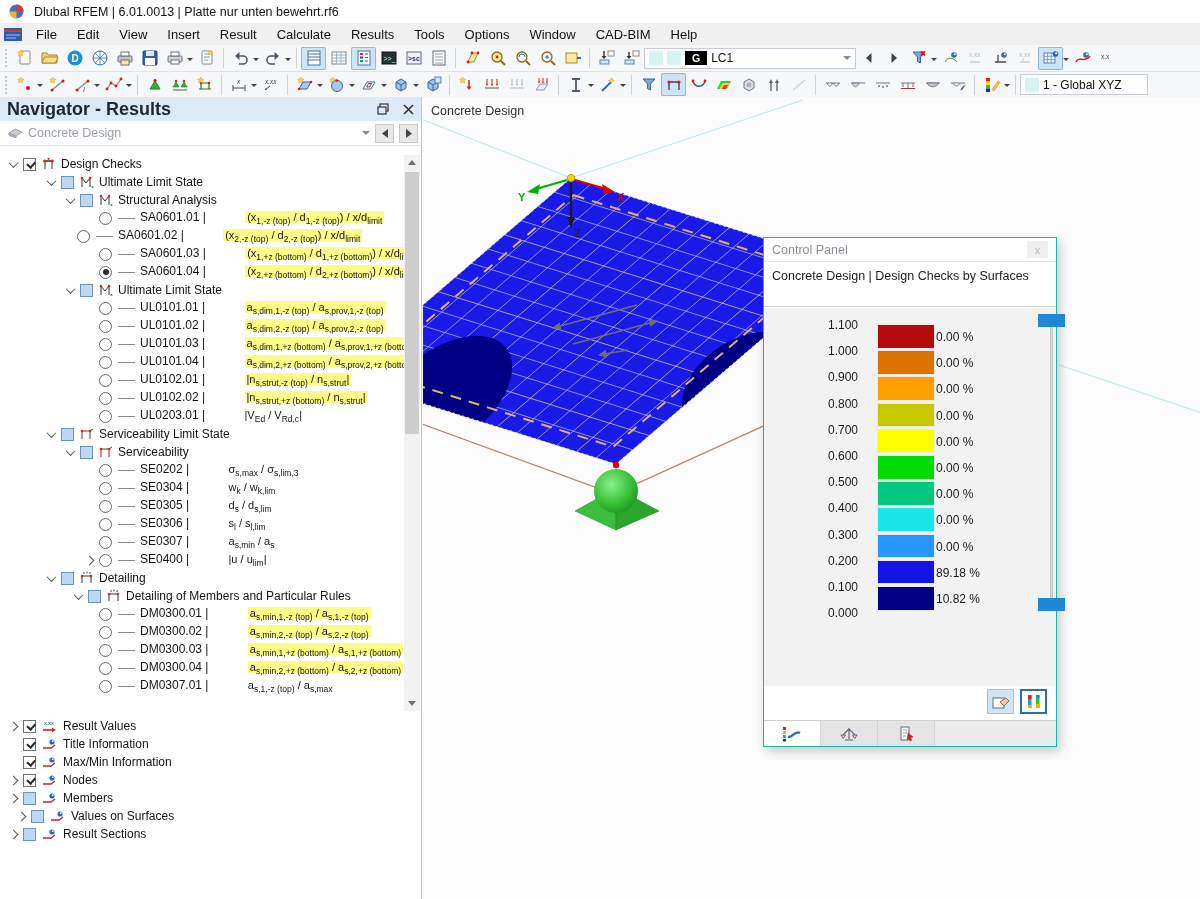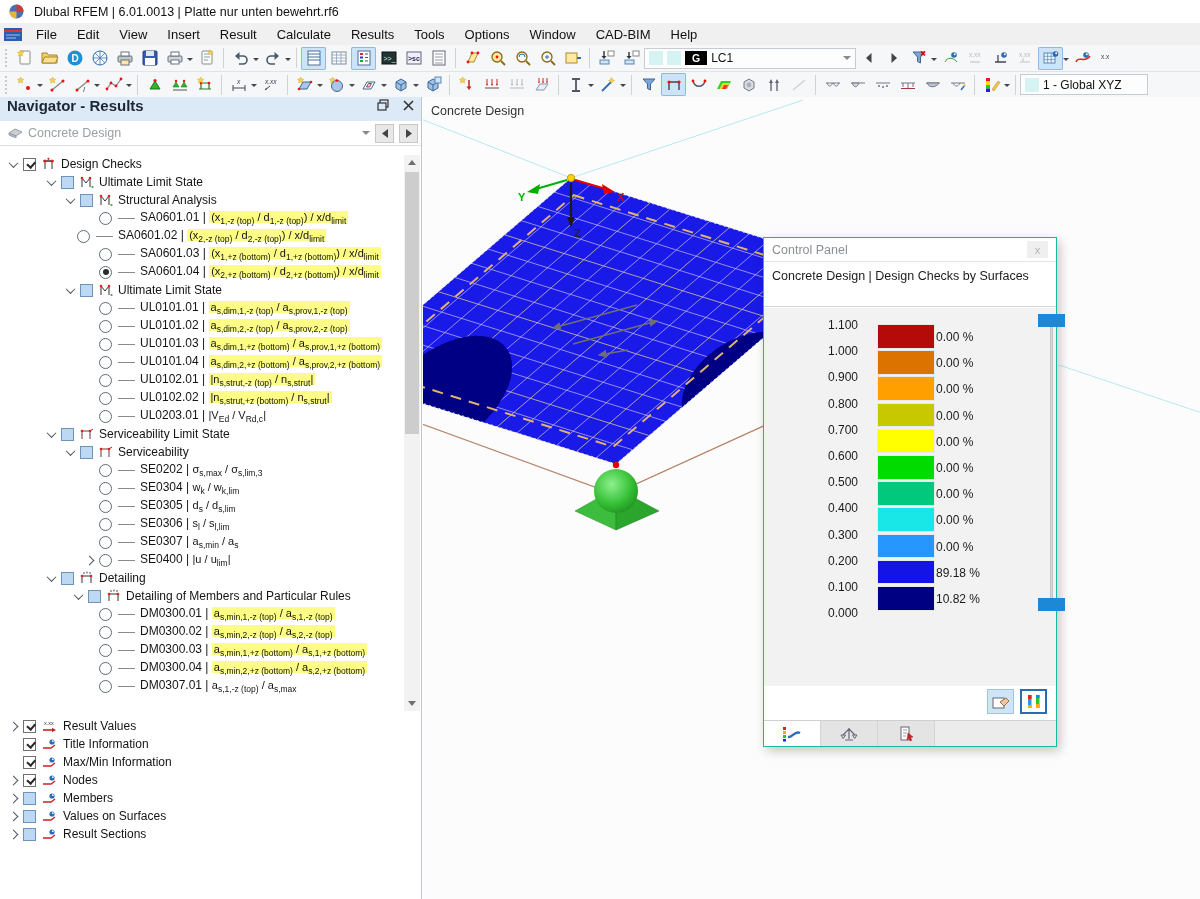--- a/index.html
+++ b/index.html
@@ -32,22 +32,22 @@
          font-size:12px;gap:4px;padding:0 4px;flex:none;}
   .lc-badge{background:#000;color:#fff;font-size:10.5px;font-weight:bold;padding:1px 7px;}
   .cyansq{width:14px;height:14px;background:#d6f3f3;flex:none;}
   .chev{width:0;height:0;border:4px solid transparent;border-top-color:#8a8a8a;margin-top:4px;}
   .navbtn{width:19px;height:19px;background:#e8e8e8;border:1px solid #c8c8c8;display:inline-flex;
           align-items:center;justify-content:center;flex:none;}
 
   
   .navigator{position:absolute;left:0;top:97px;bottom:0;width:422px;background:#fff;
              border-right:1px solid #c4c4d0;}
-  .nav-title{height:24px;background:#dce9f7;display:flex;gap:6px;
-             padding:0 7px;font-weight:bold;font-size:15px;color:#1c2733;}
+  .nav-title{height:24px;background:#dce9f7;display:flex;align-items:center;gap:6px;
+             padding:0 7px;font-weight:bold;font-size:18px;color:#1c2733;}
   .nav-title .sp{flex:1;}
   .nav-combo{height:25px;display:flex;align-items:center;gap:5px;padding:0 3px 0 8px;
              border-bottom:1px solid #e2e2e6;color:#9aa0a8;font-size:12.5px;}
   .nav-combo .sp{flex:1;}
   .nav-tree{position:absolute;top:58px;left:0;width:404px;height:556px;overflow:hidden;}
   .trow{height:18px;display:flex;align-items:center;font-size:12px;white-space:nowrap;}
   .exp{width:7px;height:7px;border-right:1.6px solid #4a5560;border-bottom:1.6px solid #4a5560;
        flex:none;margin:0 6px 0 0;}
   .exp.open{transform:rotate(45deg) translate(-1px,-1px);}
   .exp.closed{transform:rotate(-45deg);}
@@ -56,21 +56,21 @@
   .cb.checked::after{content:"";position:absolute;left:2.5px;top:2px;width:6px;height:3.5px;
        border-left:2px solid #2b2b2b;border-bottom:2px solid #2b2b2b;transform:rotate(-48deg);}
   .cb.partial{background:#bcd8f2;border-color:#6d93b8;}
   .rb{width:13px;height:13px;border:1px solid #5f6a74;border-radius:50%;background:#fff;flex:none;
       margin-right:2px;position:relative;}
   .rb.sel::after{content:"";position:absolute;left:2.5px;top:2.5px;width:6px;height:6px;
       border-radius:50%;background:#2b2b2b;}
   .rline{width:17px;height:0;border-top:1px solid #8a8a8a;flex:none;margin:0 5px 0 4px;}
   .ticon{display:inline-flex;margin-right:5px;flex:none;}
   .tlabel{color:#141414;}
-  .fml{font-size:11px;}
+  .fml{font-size:11px;margin-left:36px;}
   .fml sub{font-size:8.5px;}
   .hl{background:#fcfc86;padding:0 2px;}
   .nav-scroll{position:absolute;top:58px;right:1px;width:16px;height:556px;background:#f2f2f2;}
   .sarr{position:absolute;left:0;width:16px;height:15px;display:flex;align-items:center;justify-content:center;}
   .thumb{position:absolute;left:1px;width:14px;background:#cdcdcd;}
   .nav-list{position:absolute;top:620px;left:0;right:0;}
 
   
   .viewport{position:absolute;left:423px;top:97px;right:0;bottom:0;background:#fcfcfd;}
   #scene{position:absolute;left:0;top:0;}
@@ -980,21 +980,21 @@
         <span class="cb partial"></span>
         <span class="ticon">
           <svg width="17" height="14" viewBox="0 0 17 14">
             <path d="M2 11h8l4-3" fill="none" stroke="#c22" stroke-width="1.4"></path>
             <circle cx="11" cy="5" r="2.6" fill="#2a6db5"></circle>
             <circle cx="11.8" cy="4.2" r=".9" fill="#fff"></circle>
           </svg>
         </span>
         <span class="tlabel">Members</span>
       </div>
-      <div class="trow" style="padding-left: 10px;">
+      <div class="trow" style="padding-left: 18px;">
         <span class="exp closed"></span>
         <span class="cb partial"></span>
         <span class="ticon">
           <svg width="17" height="14" viewBox="0 0 17 14">
             <path d="M2 11h8l4-3" fill="none" stroke="#c22" stroke-width="1.4"></path>
             <circle cx="11" cy="5" r="2.6" fill="#2a6db5"></circle>
             <circle cx="11.8" cy="4.2" r=".9" fill="#fff"></circle>
           </svg>
         </span>
         <span class="tlabel">Values on Surfaces</span>

